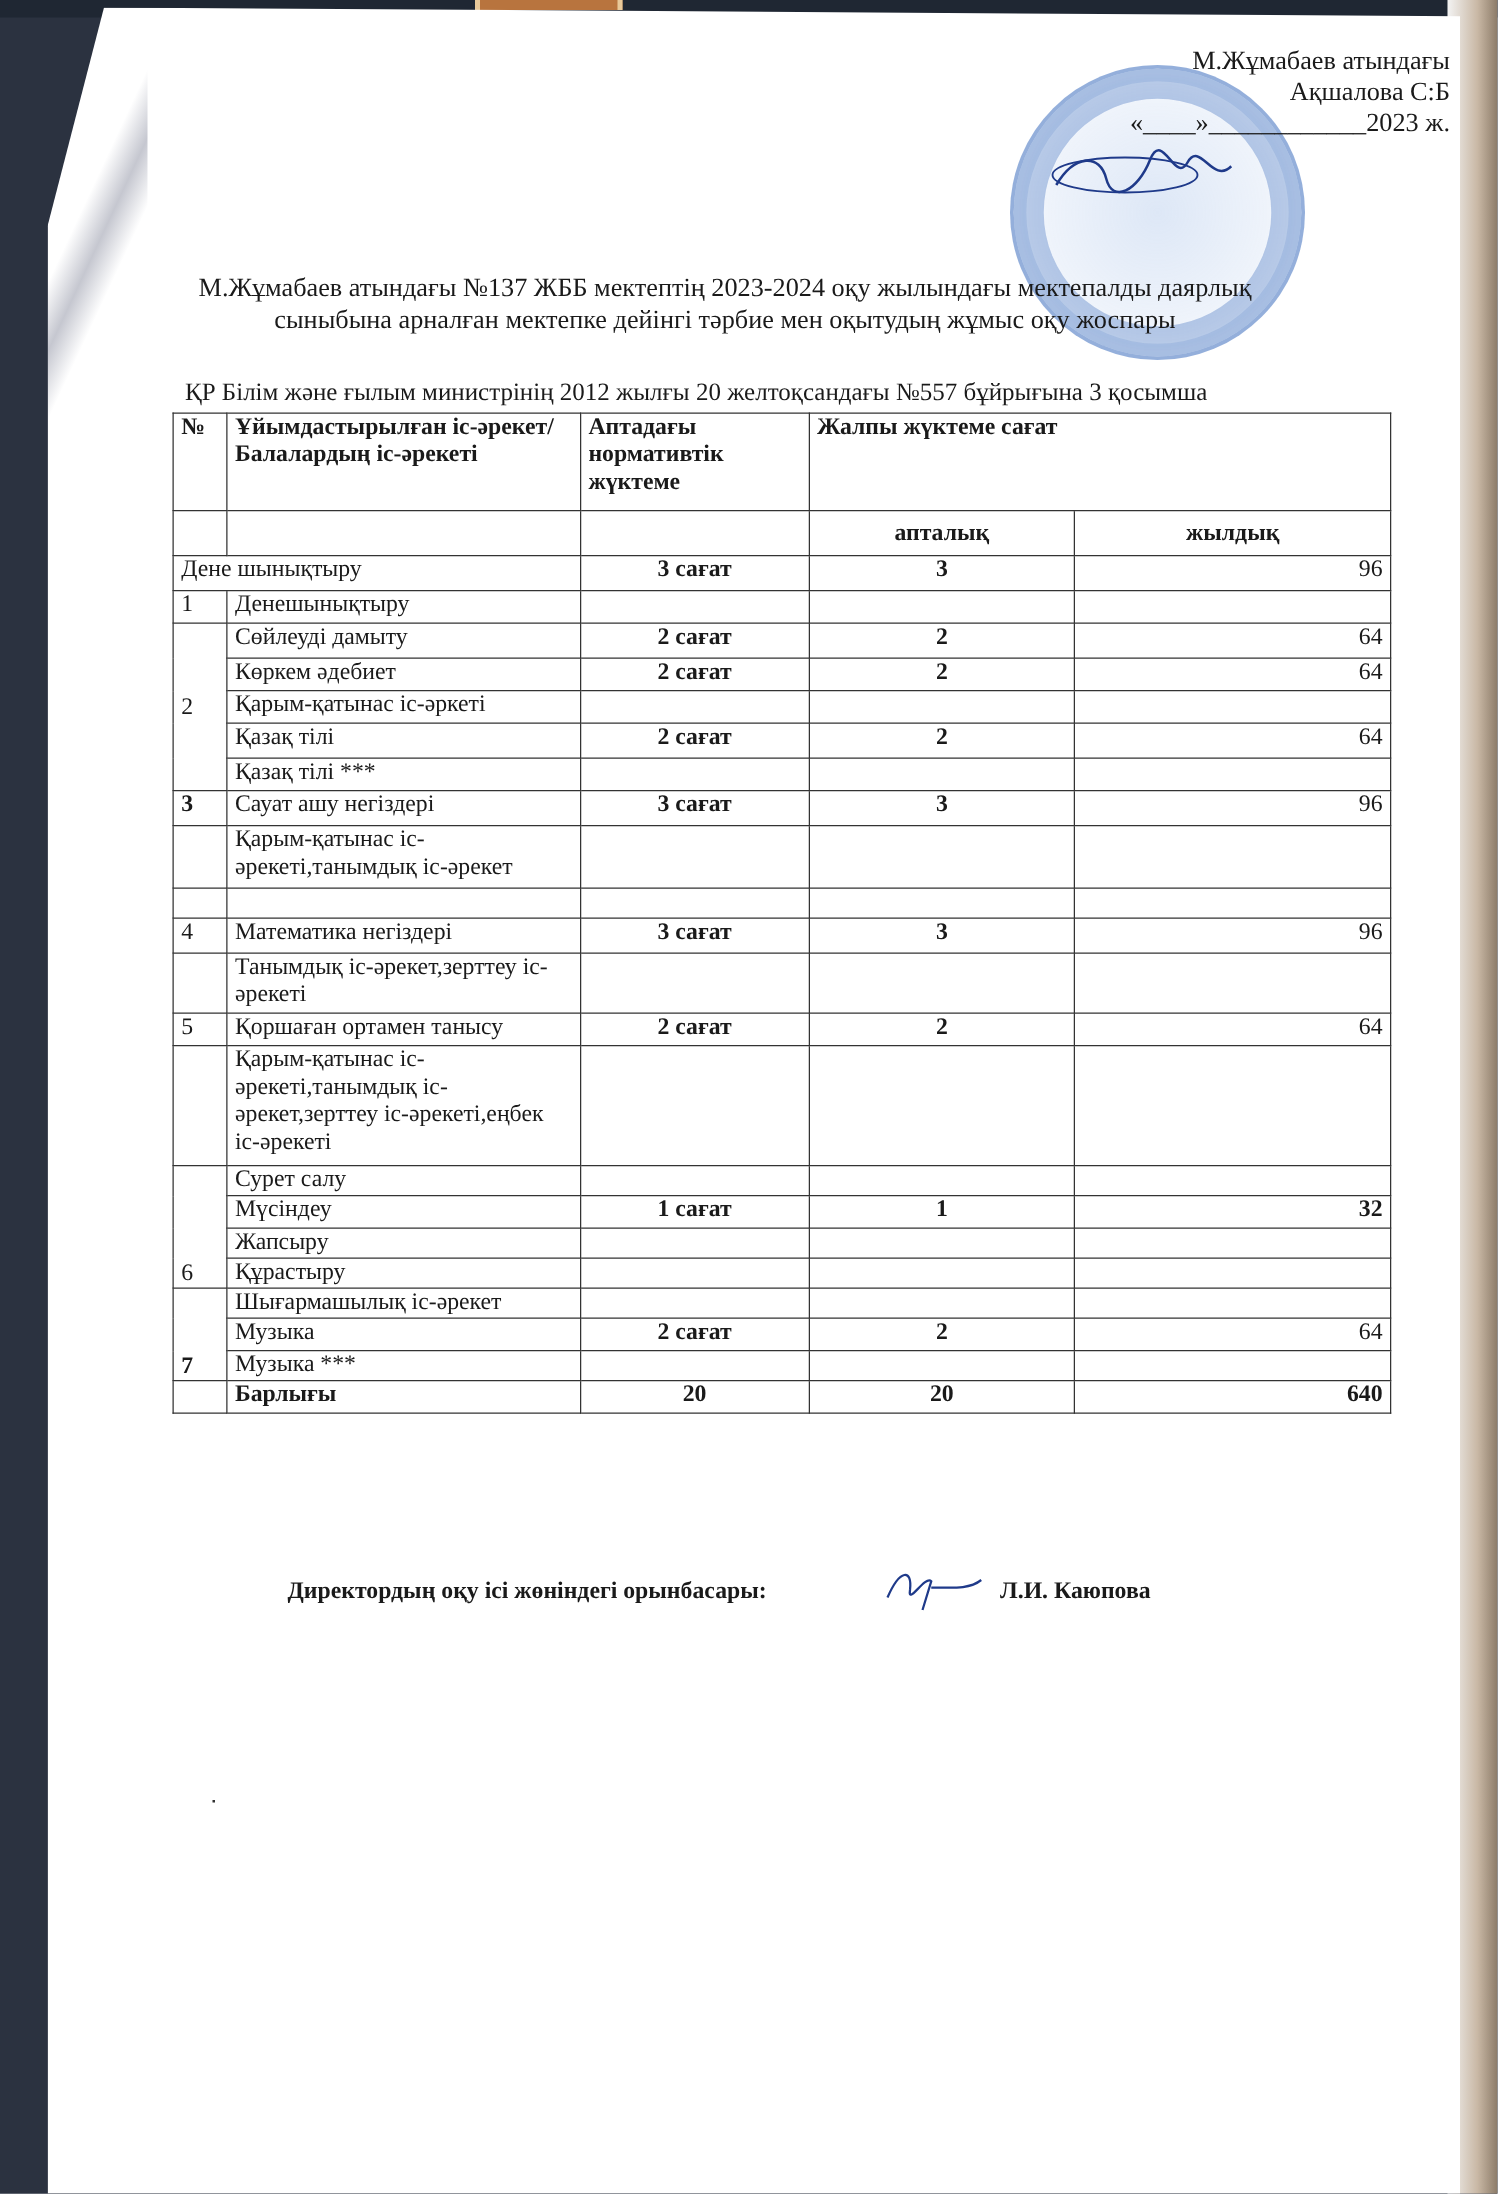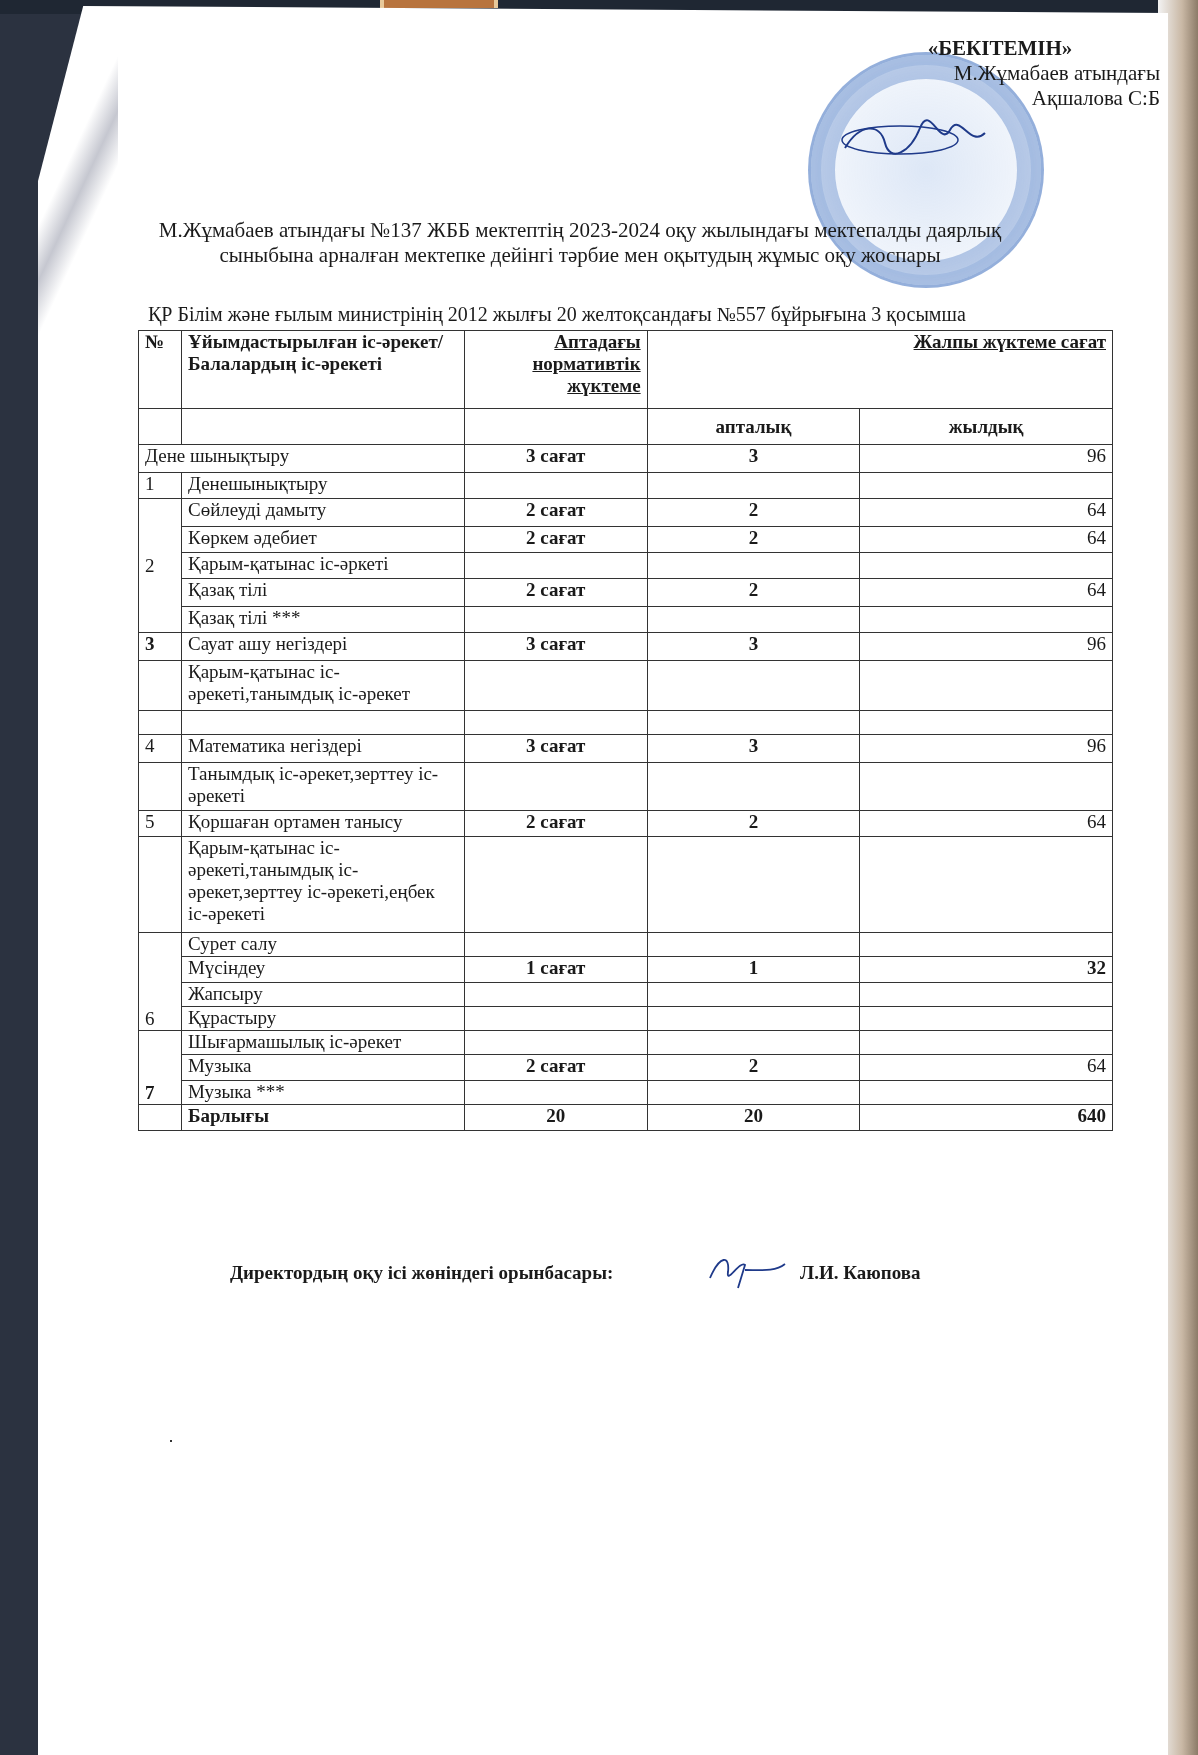--- a/index.html
+++ b/index.html
@@ -43,44 +43,44 @@
   .c-no { width: 30px; }
   .c-act { width: 270px; }
   .c-norm { width: 170px; text-align: center; }
   .c-wk { width: 200px; text-align: center; }
   .c-yr { width: 240px; text-align: right; }
   td.center { text-align: center; font-weight: bold; }
   td.right { text-align: right; }
   td.no-cell { vertical-align: middle !important; }
   td.bold, span.bold { font-weight: bold; margin-left: 32px; }
   .hdr-main { text-align: left; }
-  .hdr-center { text-align: right; text-decoration: underline; }
+  .hdr-center { text-align: left; }
 
   .footer-sign { position: absolute; left: 230px; top: 1262px; font-size: 19px; font-weight: bold; }
   .footer-name { position: absolute; left: 800px; top: 1262px; font-size: 19px; font-weight: bold; }
   .signature-2 { position: absolute; left: 700px; top: 1250px; width: 90px; height: 40px; }
   .dot { position: absolute; left: 170px; top: 1440px; width: 2px; height: 2px; background: #333; }
 </style>
 </head>
 <body>
 
 <div class="bg-strip"></div>
 <div class="bg-orange"></div>
 <div class="bg-right"></div>
 
 <div class="page">
   <div class="fold-shadow"></div>
 </div>
 
 <div class="stamp"></div>
 
 <div class="approval">
-  <div class="title">«БЕКІТЕМІН»</div>
   <div class="line">М.Жұмабаев атындағы</div>
   <div class="line">Ақшалова С:Б</div>
+  <div class="line">«____»____________2023 ж.</div>
 </div>
 
 <svg class="signature-1" viewBox="0 0 150 40">
   <path d="M5 30 C 20 5, 40 5, 45 25 S 70 35, 80 10 S 100 30, 110 12 S 130 30, 145 15" fill="none" stroke="#1f3a8a" stroke-width="2"></path>
   <ellipse cx="60" cy="22" rx="58" ry="14" fill="none" stroke="#1f3a8a" stroke-width="1.5"></ellipse>
 </svg>
 
 <div class="doc-title">
   <div>М.Жұмабаев атындағы №137 ЖББ мектептің 2023-2024 оқу жылындағы мектепалды даярлық</div>
   <div>сыныбына арналған мектепке дейінгі тәрбие мен оқытудың жұмыс оқу жоспары</div>

